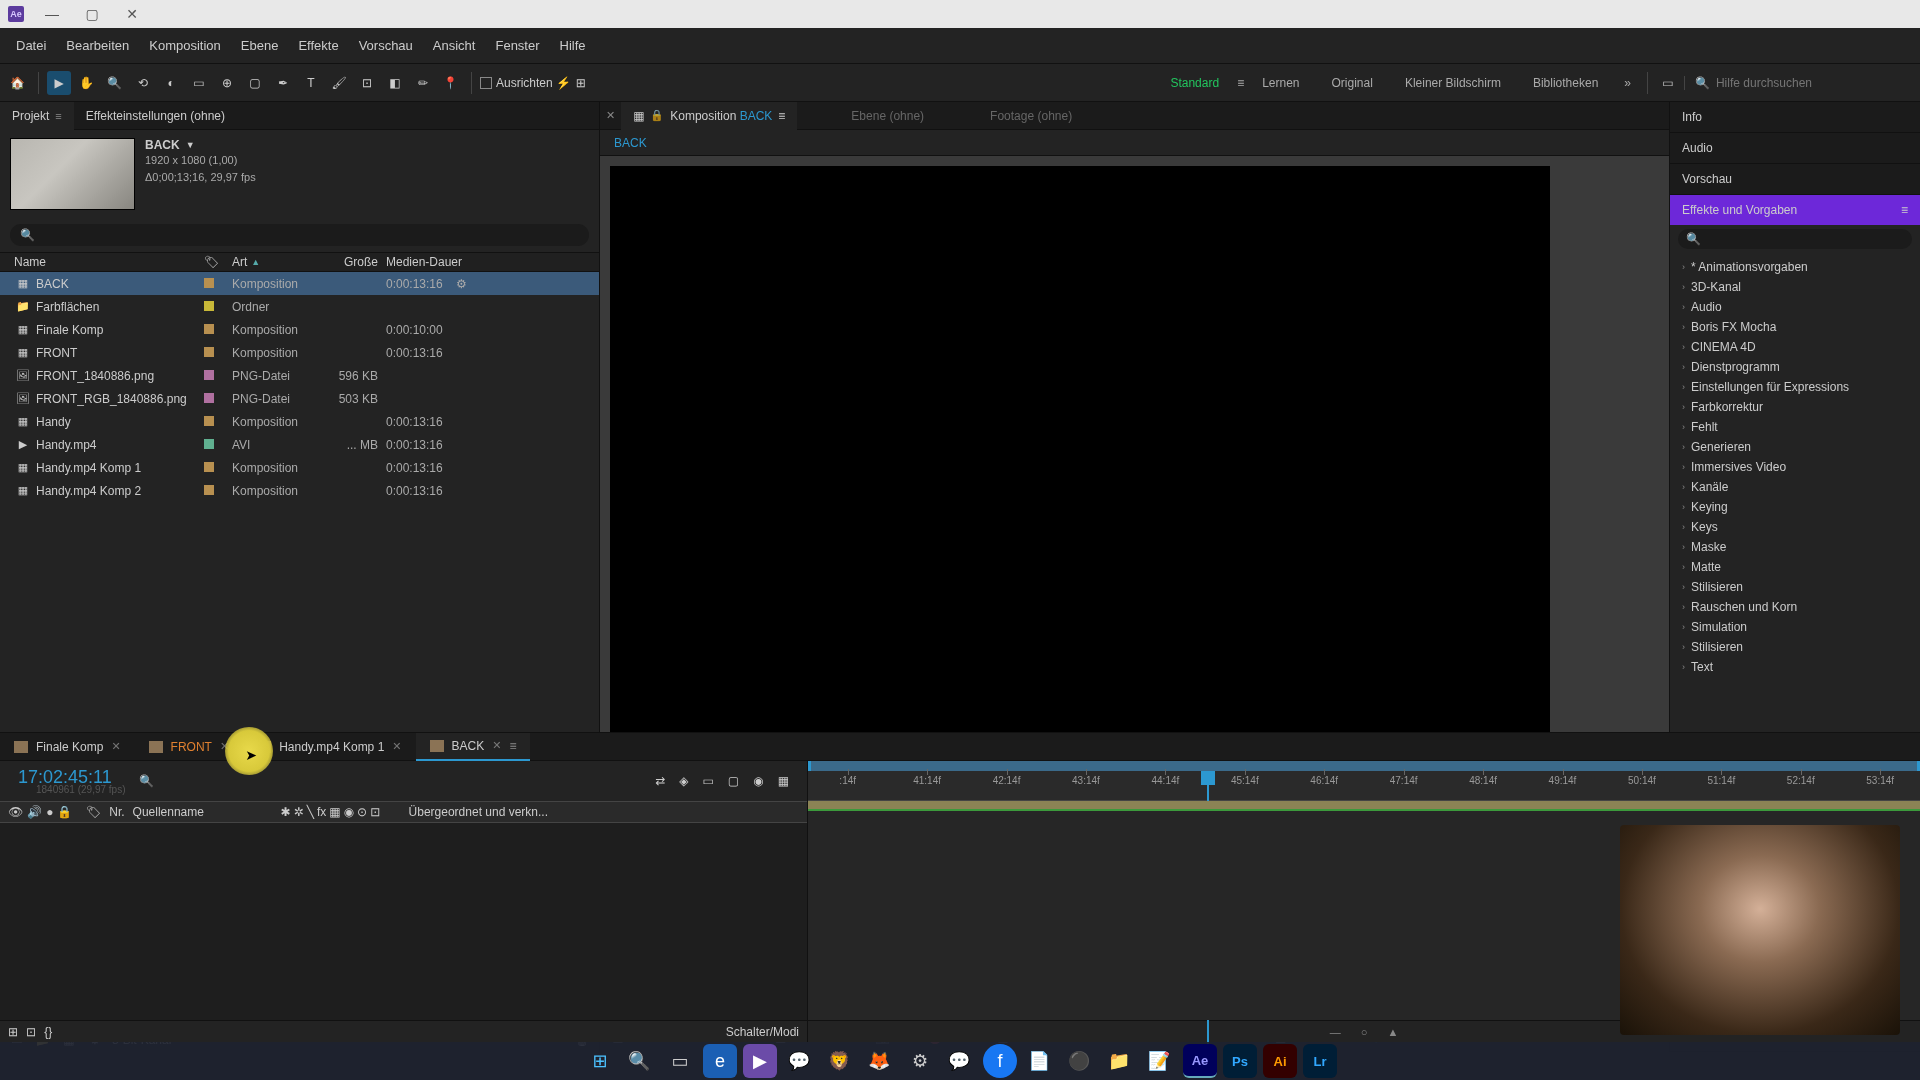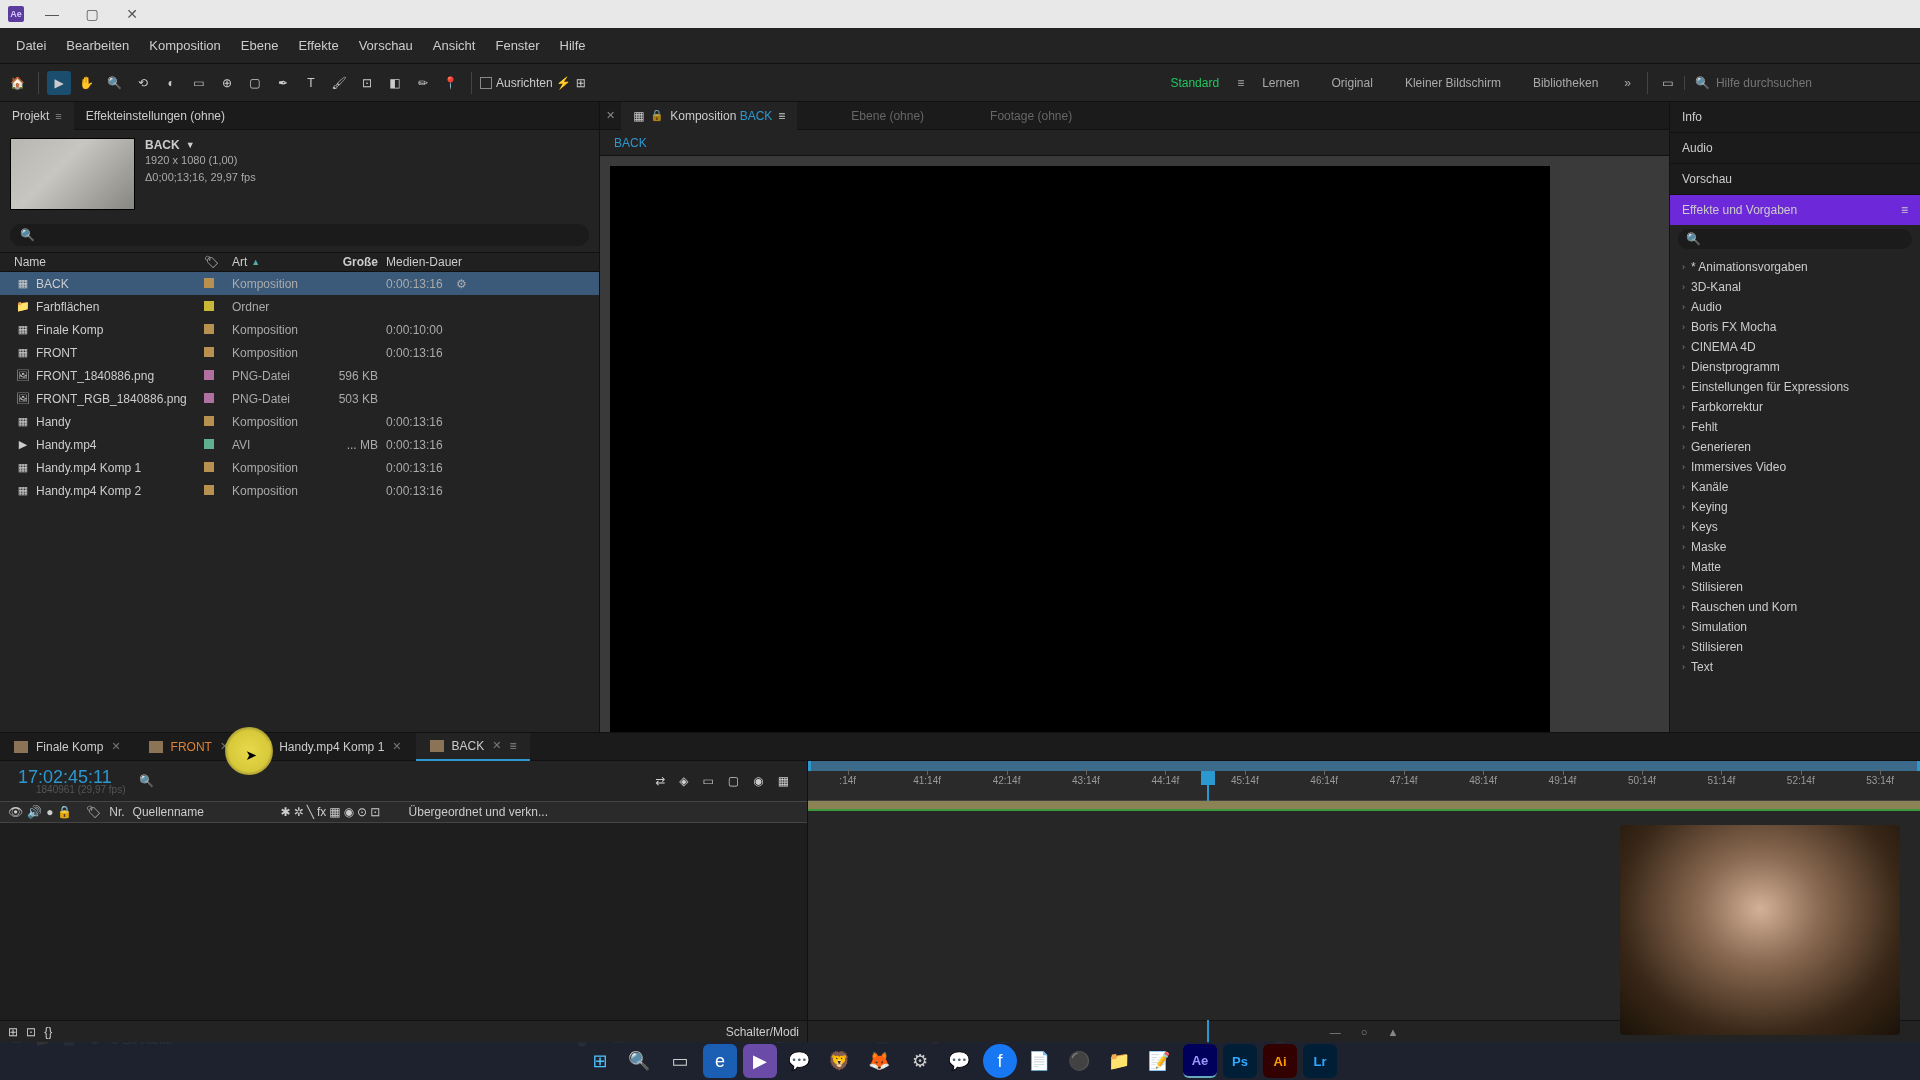--- a/index.html
+++ b/index.html
@@ -44,21 +44,21 @@
 .proj-meta .pm-name { display:flex; align-items:center; gap:6px; font-weight:bold; color:#ddd; }
 .proj-meta .pm-line { font-size:11px; color:#aaa; line-height:1.5; }
 .tri { font-size:9px; }
 
 .proj-search { margin:6px 10px; background:#1b1b1b; border-radius:12px; height:22px; display:flex; align-items:center; padding:0 10px; }
 
 .proj-cols { display:flex; background:#202020; border-top:1px solid #111; border-bottom:1px solid #111; padding:2px 6px 2px 14px; font-size:11px; color:#888; }
 .col-name { width:190px; }
 .col-tag { width:28px; }
 .col-art { width:88px; display:flex; align-items:center; gap:4px; }
-.col-size { width:66px; text-align:right; padding-right:8px;font-weight:bold; }
+.col-size { width:66px; text-align:right; padding-right:8px; }
 .col-dur { width:80px; }
 .sort-arrow { color:#5aa; font-size:9px; }
 
 .proj-list { flex:1; overflow:auto; }
 .prow { display:flex; align-items:center; padding:2px 6px 2px 14px; height:23px; font-size:12px; }
 .prow.sel { background:#3b5a7a; }
 .prow .picon { width:18px; height:14px; margin-right:4px; display:flex; align-items:center; justify-content:center; font-size:11px; }
 .prow .pname { width:168px; color:#ccc; white-space:nowrap; overflow:hidden; }
 .prow .ptag { width:28px; }
 .swatch { width:10px; height:10px; display:inline-block; }

